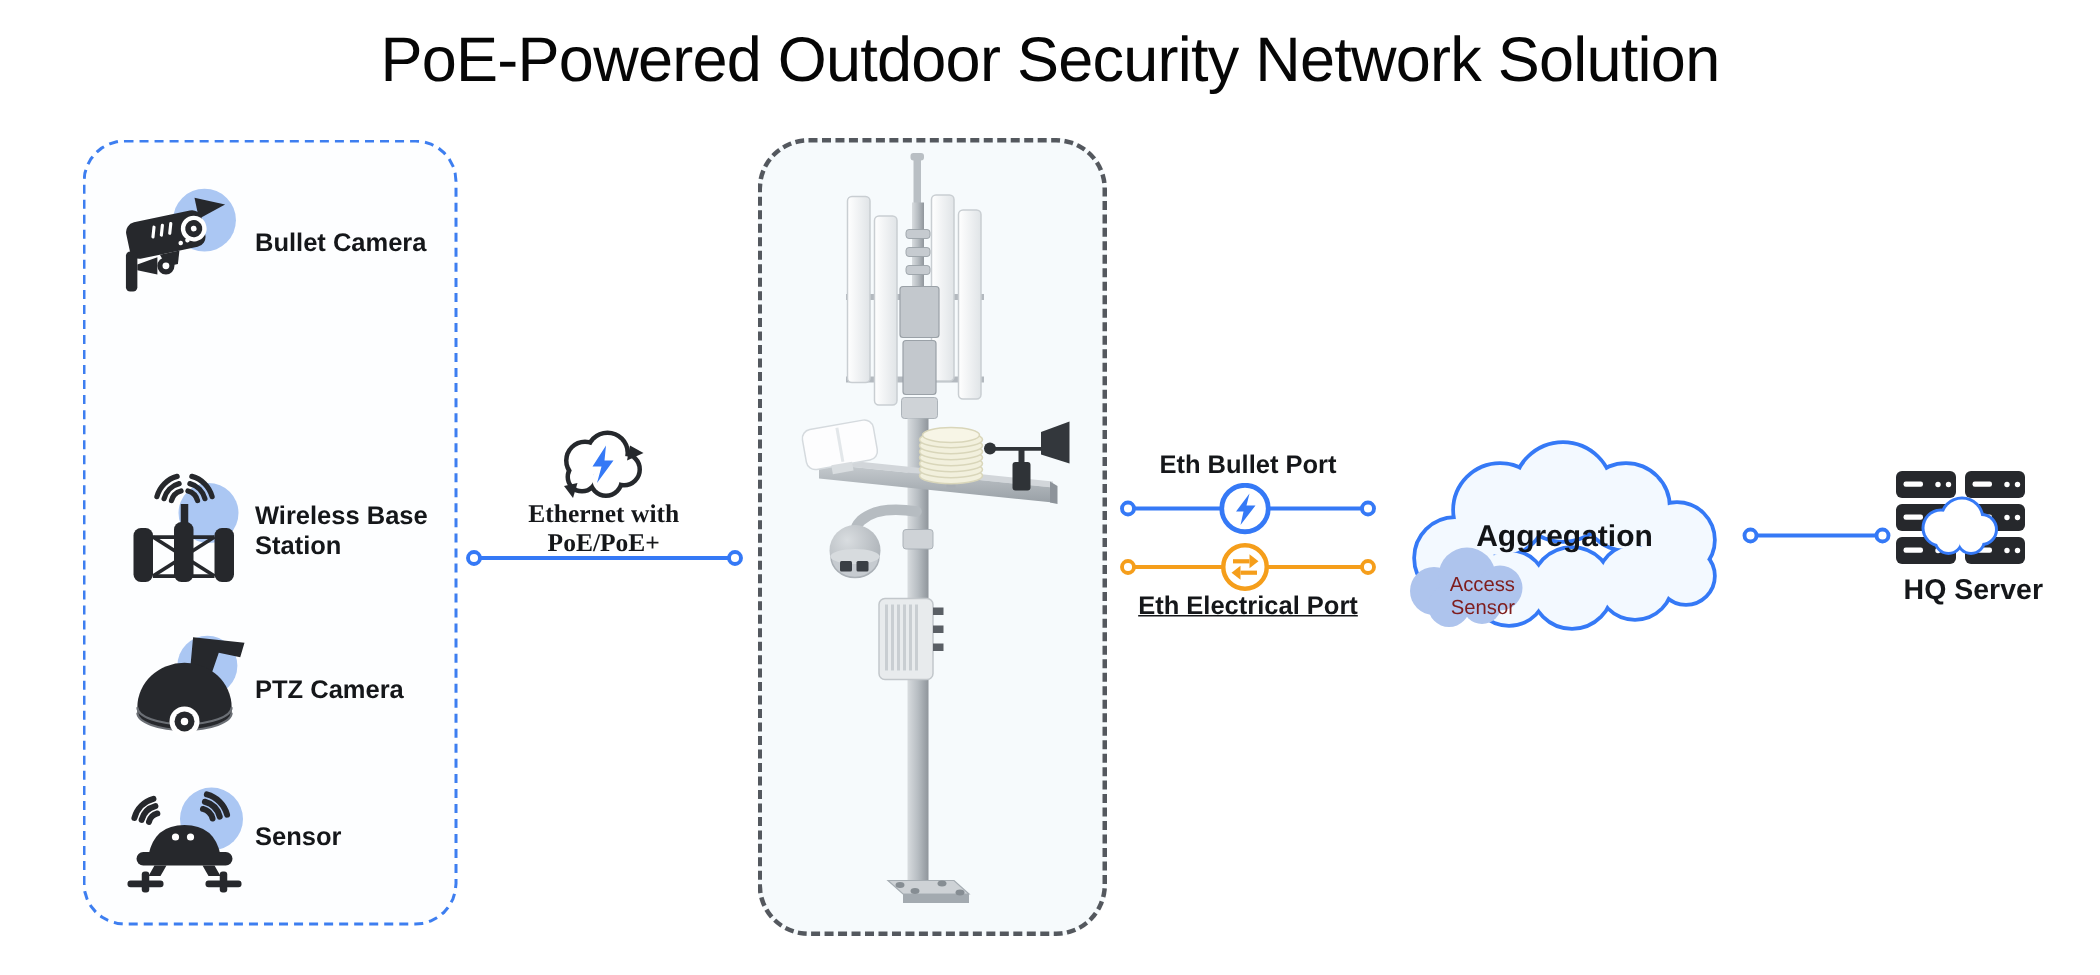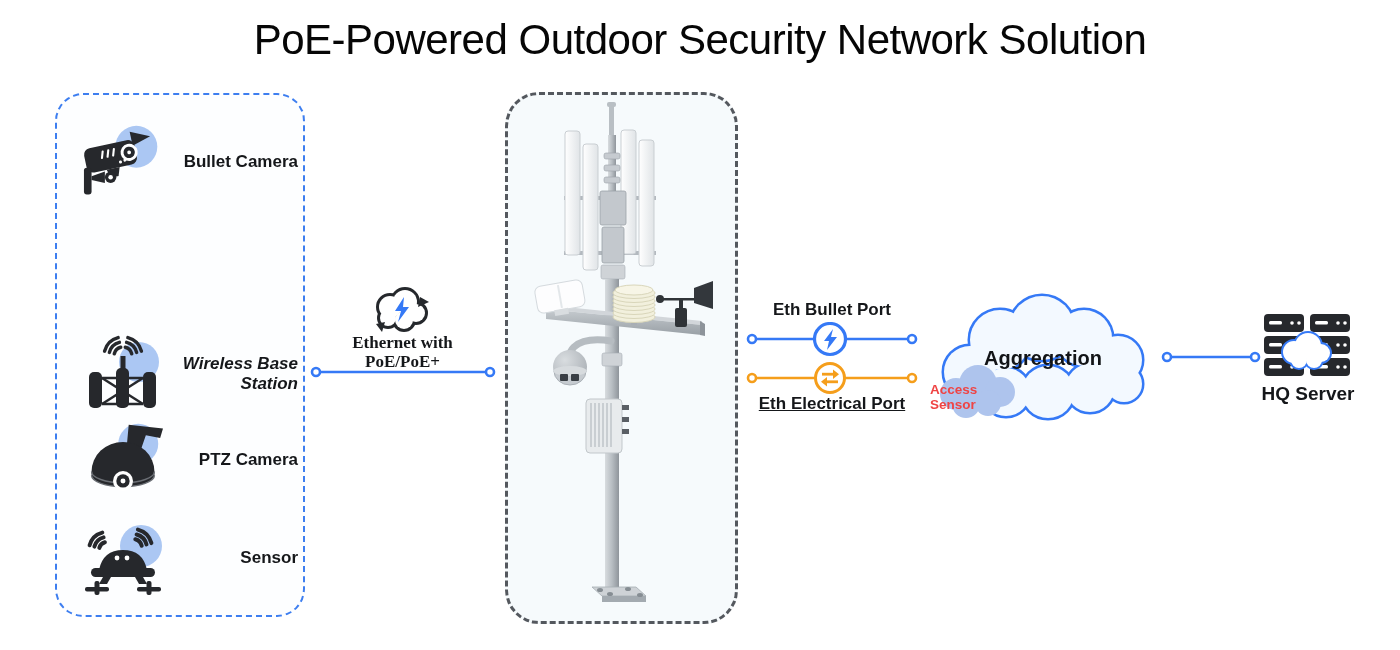--- a/index.html
+++ b/index.html
@@ -3,30 +3,30 @@
 <meta charset="utf-8">
 <style>
   html,body{margin:0;padding:0;}
   body{width:1400px;height:650px;background:#ffffff;font-family:"Liberation Sans",sans-serif;position:relative;overflow:hidden;}
   .abs{position:absolute;}
   #title{top:16px;left:0;width:1400px;text-align:center;font-size:42px;font-weight:400;letter-spacing:-0.5px;color:#060606;}
   
   #devices-panel{left:55px;top:93px;width:250px;height:524px;border:2.5px dashed #3d7ef0;border-radius:28px;box-sizing:border-box;background:#fdfeff;}
   .device-row{position:absolute;left:0;width:100%;height:80px;display:flex;align-items:center;}
   .device-icon{position:absolute;left:20px;width:92px;height:80px;}
-  .device-label{position:absolute;left:113px;width:128px;font-size:17px;font-weight:600;color:#15171a;line-height:20px;text-align:right;}
+  .device-label{position:absolute;left:113px;width:128px;font-size:17px;font-weight:600;color:#15171a;line-height:20px;}
   
   #pole-panel{left:505px;top:92px;width:233px;height:532px;border:3px dashed #54585e;border-radius:34px;box-sizing:border-box;background:#f6fafc;}
   .lbl{font-size:17px;font-weight:600;color:#15171a;text-align:center;}
   #poe-label{left:330px;top:333px;width:145px;line-height:19px;font-family:Liberation Serif, serif;}
   #optical-label{left:744px;top:300px;width:176px;}
   #electrical-label{left:744px;top:394px;width:176px;text-decoration:underline;}
   #agg-text{left:918px;top:330px;width:250px;text-align:center;font-size:20px;font-weight:600;color:#121417;line-height:24px;margin-top:16px;}
-  #access-text{left:930px;top:382px;width:80px;text-align:left;font-size:13.5px;font-weight:700;color:#ef4444;line-height:15px;}
-  #hq-wrap{left:1254px;top:314px;width:108px;text-align:center;}
+  #access-text{left:930px;top:382px;width:80px;text-align:right;font-size:13.5px;font-weight:400;color:#7f1d1d;line-height:15px;}
+  #hq-wrap{left:1254px;top:314px;width:108px;text-align:right;}
   #hq-wrap .hq-label{margin-top:5px;font-size:19px;font-weight:600;color:#15171a;}
   svg{display:block;}
 </style>
 </head>
 <body>
 
 <div id="title" class="abs">PoE-Powered Outdoor Security Network Solution</div>
 
 <div id="devices-panel" class="abs">
 
@@ -50,21 +50,21 @@
       </g>
       <rect x="5" y="48" width="8" height="28" rx="3" fill="#26282c"></rect>
       <polygon points="13,57 27,52 27,64 13,61" fill="#26282c"></polygon>
       <circle cx="33" cy="58" r="6" fill="#26282c"></circle>
       <circle cx="33" cy="58" r="2.4" fill="#ffffff"></circle>
     </svg>
     <div class="device-label">Bullet Camera</div>
   </div>
 
 
-  <div class="device-row" style="top:239px;font-style:italic;">
+  <div class="device-row" style="top:219px;">
     <svg class="device-icon" viewBox="0 0 92 80">
       <circle cx="62" cy="28" r="20" fill="#abc7f3"></circle>
       <g stroke="#26282c" stroke-width="3.5" fill="none" stroke-linecap="round">
         <path d="M48.3 13.3 A9 9 0 0 1 54.7 19.7"></path>
         <path d="M49.6 8.4 A14 14 0 0 1 59.6 18.4"></path>
         <path d="M50.9 3.6 A19 19 0 0 1 64.4 17.1"></path>
         <path d="M37.3 19.7 A9 9 0 0 1 43.7 13.3"></path>
         <path d="M32.4 18.4 A14 14 0 0 1 42.4 8.4"></path>
         <path d="M27.6 17.1 A19 19 0 0 1 41.1 3.6"></path>
       </g>

